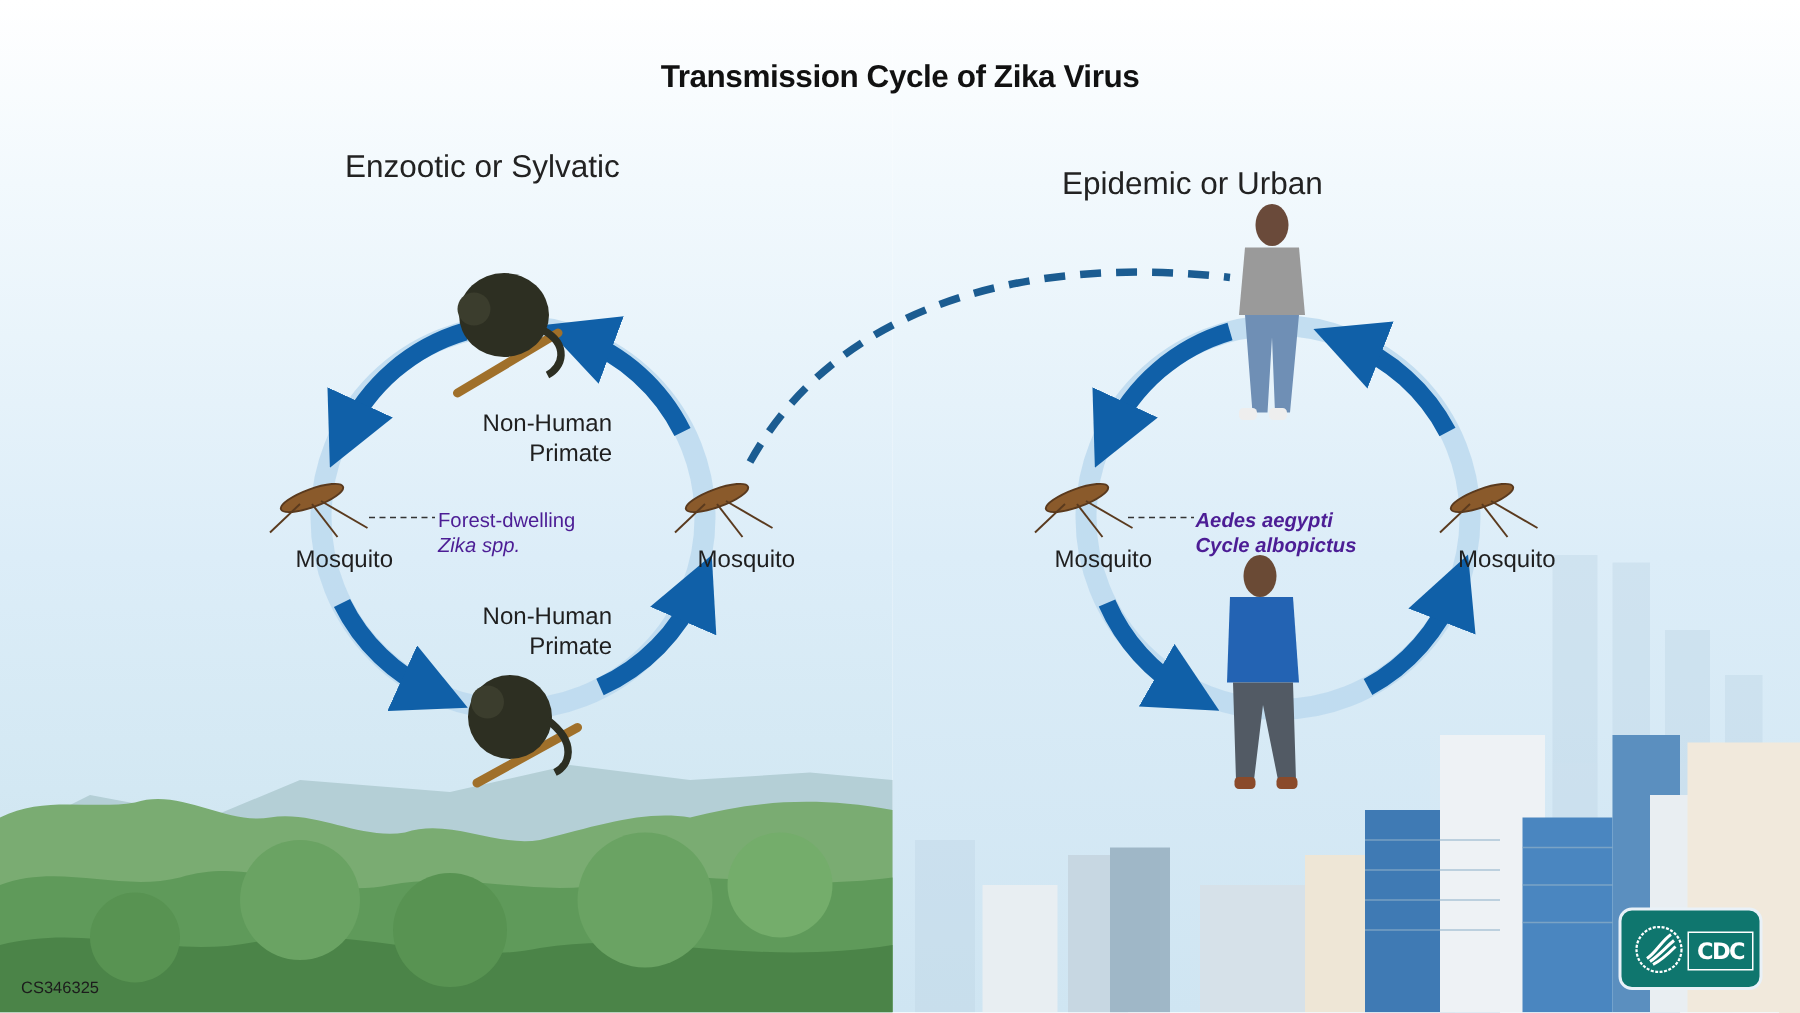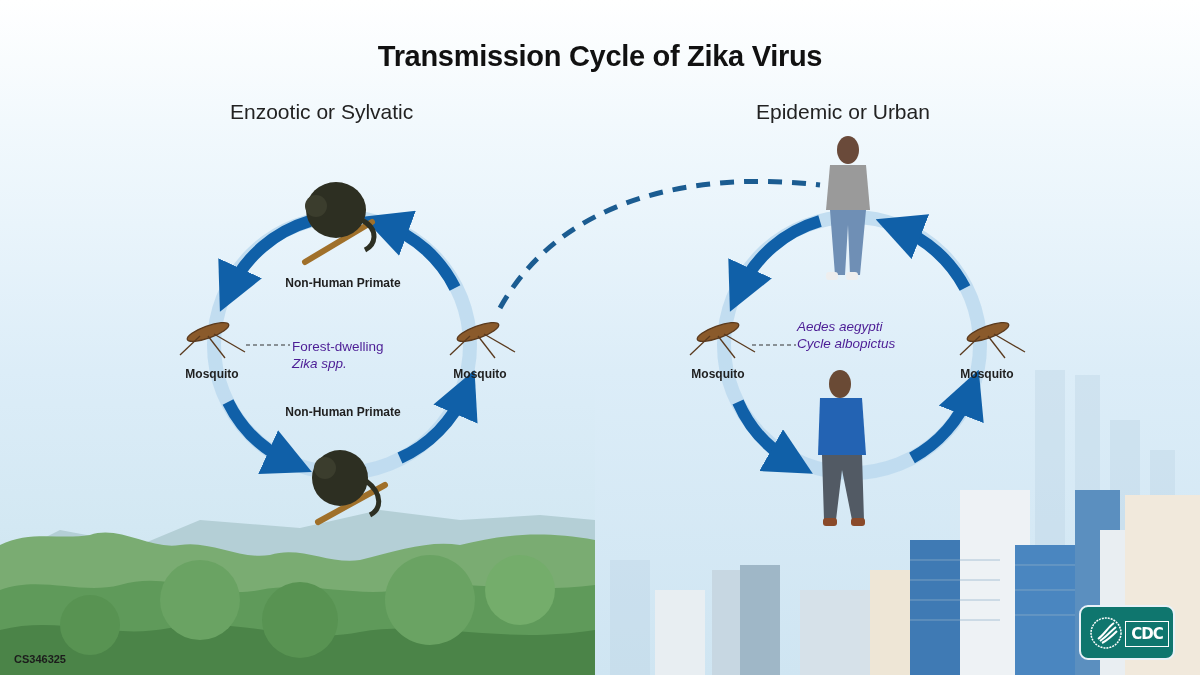--- a/index.html
+++ b/index.html
@@ -1,25 +1,25 @@
 <!DOCTYPE html>
 <html><head>
 <meta charset="utf-8">
 <style>
   html,body{margin:0;padding:0;}
   body{width:1200px;height:675px;overflow:hidden;position:relative;font-family:"Liberation Sans",sans-serif;background:#ffffff;}
   .bg-left{position:absolute;left:0;top:0;width:595px;height:675px;background:linear-gradient(#ffffff 0%,#f2f9fd 18%,#dcedf8 55%,#d3e8f3 78%,#c9dfea 100%);}
   .bg-right{position:absolute;left:595px;top:0;width:605px;height:675px;background:linear-gradient(#ffffff 0%,#f2f9fd 18%,#dcedf8 55%,#cfe5f2 100%);}
-  .title{position:absolute;left:0;top:40px;width:1200px;text-align:center;font-weight:bold;font-size:29px;color:#111;letter-spacing:-0.3px;}
+  .title{position:absolute;left:0;top:40px;width:1200px;text-align:center;font-weight:bold;font-size:21px;color:#111;letter-spacing:-0.3px;}
   .subtitle{position:absolute;top:100px;font-size:21px;color:#222;}
-  .label{position:absolute;font-weight:bold;font-size:12px;color:#1f1f1f;text-align:center;line-height:20px;}
+  .label{position:absolute;font-weight:normal;font-size:16px;color:#1f1f1f;text-align:right;line-height:20px;}
   .note{position:absolute;font-size:13.5px;color:#4c1d95;line-height:17px;}
   .note i{font-style:italic;}
   svg.layer{position:absolute;left:0;top:0;}
-  .cs-code{position:absolute;left:14px;top:653px;font-size:11px;color:#1c1c1c;font-weight:bold;}
+  .cs-code{position:absolute;left:14px;top:653px;font-size:11px;color:#1c1c1c;}
   .cdc-logo{position:absolute;left:1079px;top:605px;width:96px;height:55px;background:#0f766e;border-radius:9px;border:2px solid #e9f1f8;box-sizing:border-box;}
   .cdc-text{position:absolute;left:44px;top:14px;width:42px;height:24px;border:1.5px solid #fff;color:#fff;font-weight:bold;font-size:15px;text-align:center;line-height:24px;font-family:"DejaVu Sans",sans-serif;letter-spacing:-1px;}
 </style>
 </head>
 <body>
 
 <div class="bg-left"></div>
 <div class="bg-right"></div>
 
 <svg class="layer" width="1200" height="675">
@@ -59,21 +59,21 @@
     <line x1="910" y1="600" x2="1000" y2="600"></line>
       <line x1="910" y1="620" x2="1000" y2="620"></line>
     <line x1="1015" y1="565" x2="1075" y2="565"></line>
       <line x1="1015" y1="590" x2="1075" y2="590"></line>
     <line x1="1015" y1="615" x2="1075" y2="615"></line>
   </g>
 </svg>
 
 <div class="title">Transmission Cycle of Zika Virus</div>
 <div class="subtitle" style="left:230px;">Enzootic or Sylvatic</div>
-<div class="subtitle" style="left:756px;">Epidemic or Urban</div>
+<div class="subtitle" style="left:708px;margin-top:11px;">Epidemic or Urban</div>
 
 <svg class="layer" width="1200" height="675">
   <defs>
     <marker id="ah" markerWidth="4" markerHeight="4" refX="2" refY="2" orient="auto" markerUnits="strokeWidth">
       <path d="M0,0 L4,2 L0,4 Z" fill="#1060a8"></path>
     </marker>
   </defs>
 
   <circle cx="342" cy="345" r="128" fill="none" stroke="#bcd9ee" stroke-width="14" opacity="0.85"></circle>
   <path d="M310 221 A128 128 0 0 0 230 290" fill="none" stroke="#1060a8" stroke-width="12" marker-end="url(#ah)"></path>
@@ -146,21 +146,21 @@
 <div class="label" style="left:278px;top:402px;width:130px;">Non-Human Primate</div>
 <div class="label" style="left:162px;top:364px;width:100px;">Mosquito</div>
 <div class="label" style="left:430px;top:364px;width:100px;">Mosquito</div>
 <div class="note" style="left:292px;top:338px;">
   <div>Forest-dwelling</div>
   <div><i>Zika spp.</i></div>
 </div>
 
 <div class="label" style="left:668px;top:364px;width:100px;">Mosquito</div>
 <div class="label" style="left:937px;top:364px;width:100px;">Mosquito</div>
-<div class="note" style="left:797px;top:318px;">
+<div class="note" style="left:797px;top:338px;font-weight:bold;">
   <div><i>Aedes aegypti</i></div>
   <div><i>Cycle albopictus</i></div>
 </div>
 
 <div class="cs-code">CS346325</div>
 
 <div class="cdc-logo">
   <svg width="40" height="40" style="position:absolute;left:5px;top:6px;">
     <circle cx="20" cy="20" r="15" fill="none" stroke="#fff" stroke-width="1.5" stroke-dasharray="2 1"></circle>
     <path d="M12 26 C18 22,22 14,28 10 M14 28 C20 24,25 18,30 14 M16 30 C22 27,27 22,31 18" stroke="#fff" stroke-width="2" fill="none"></path>

